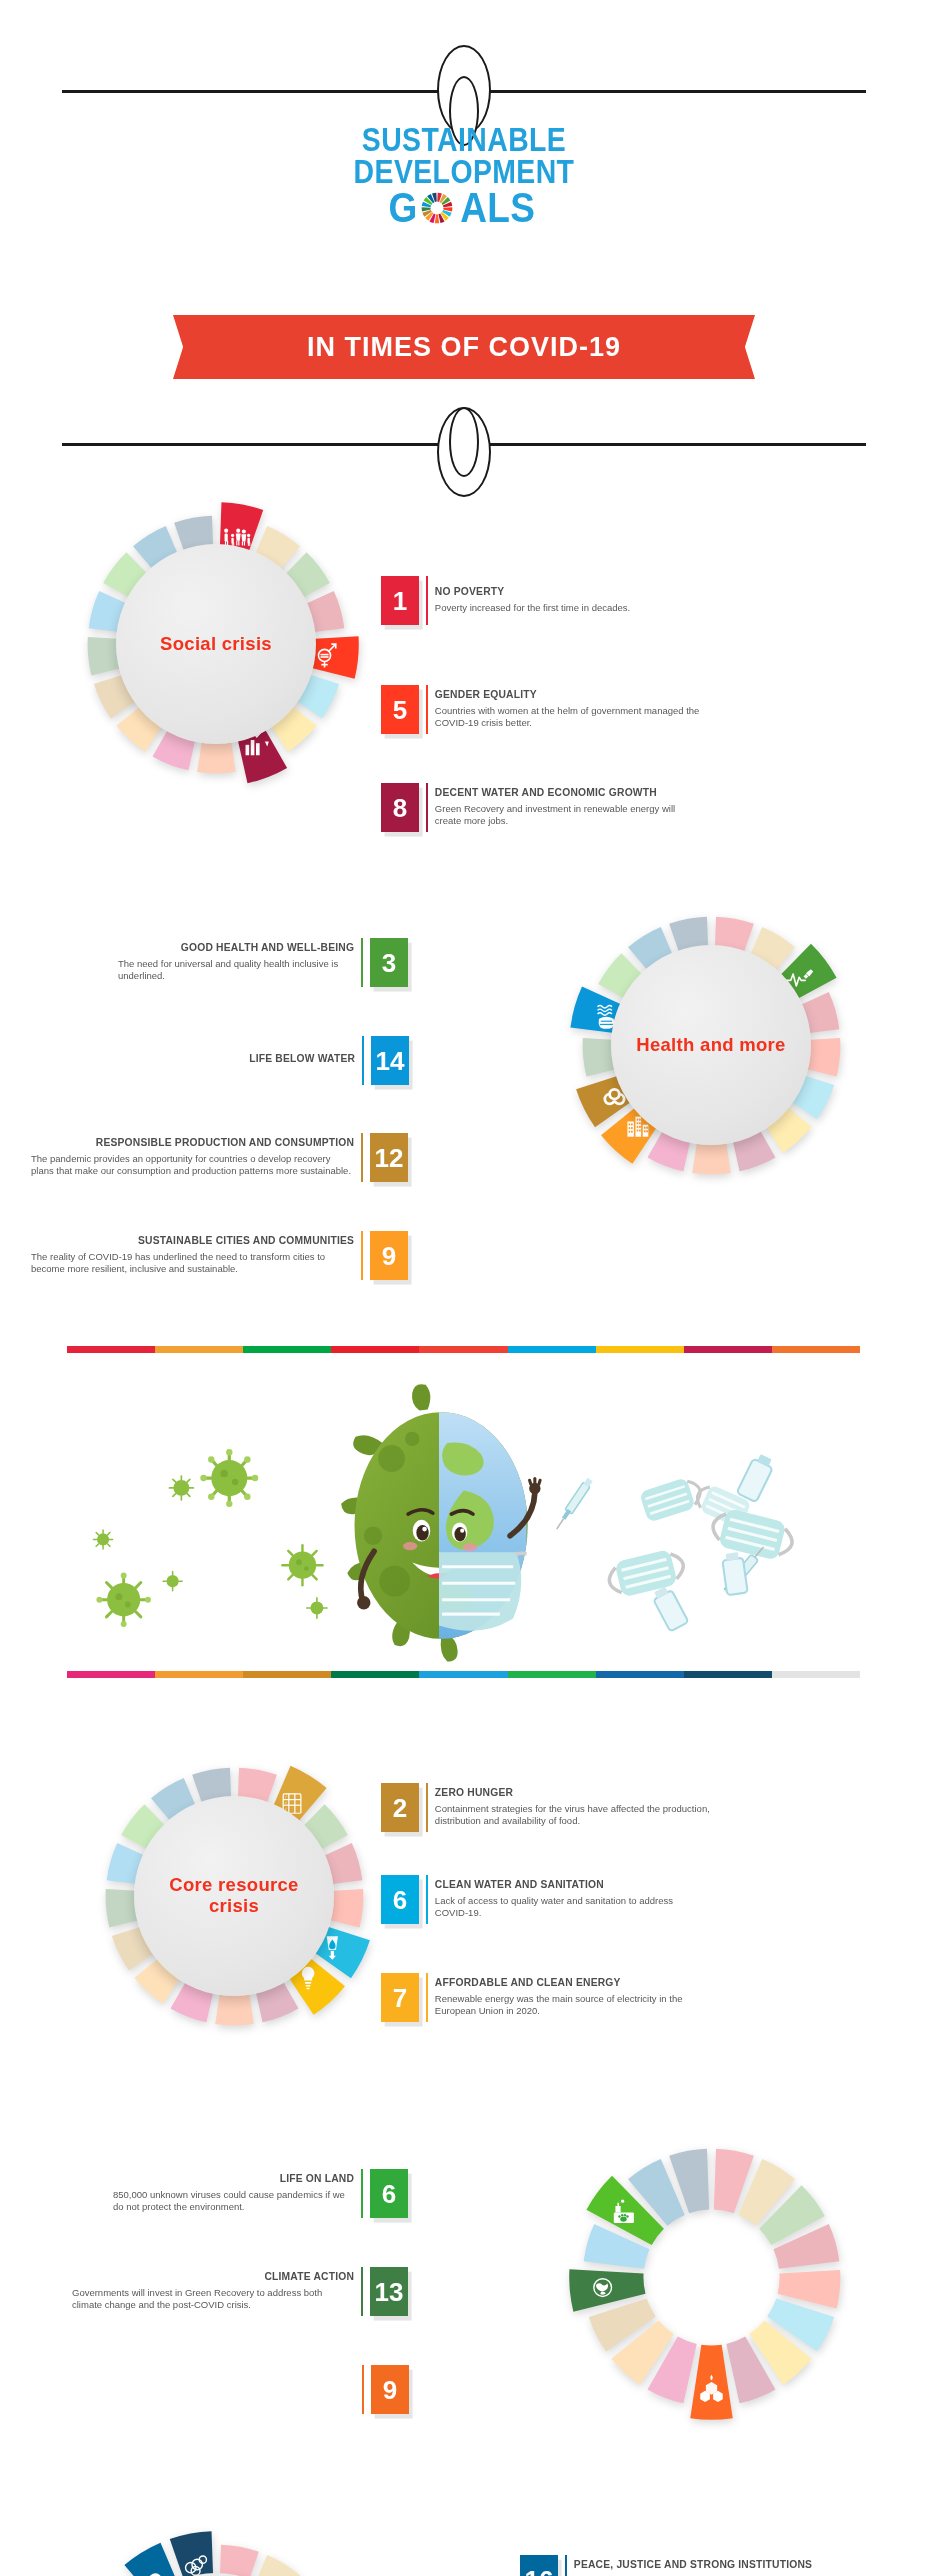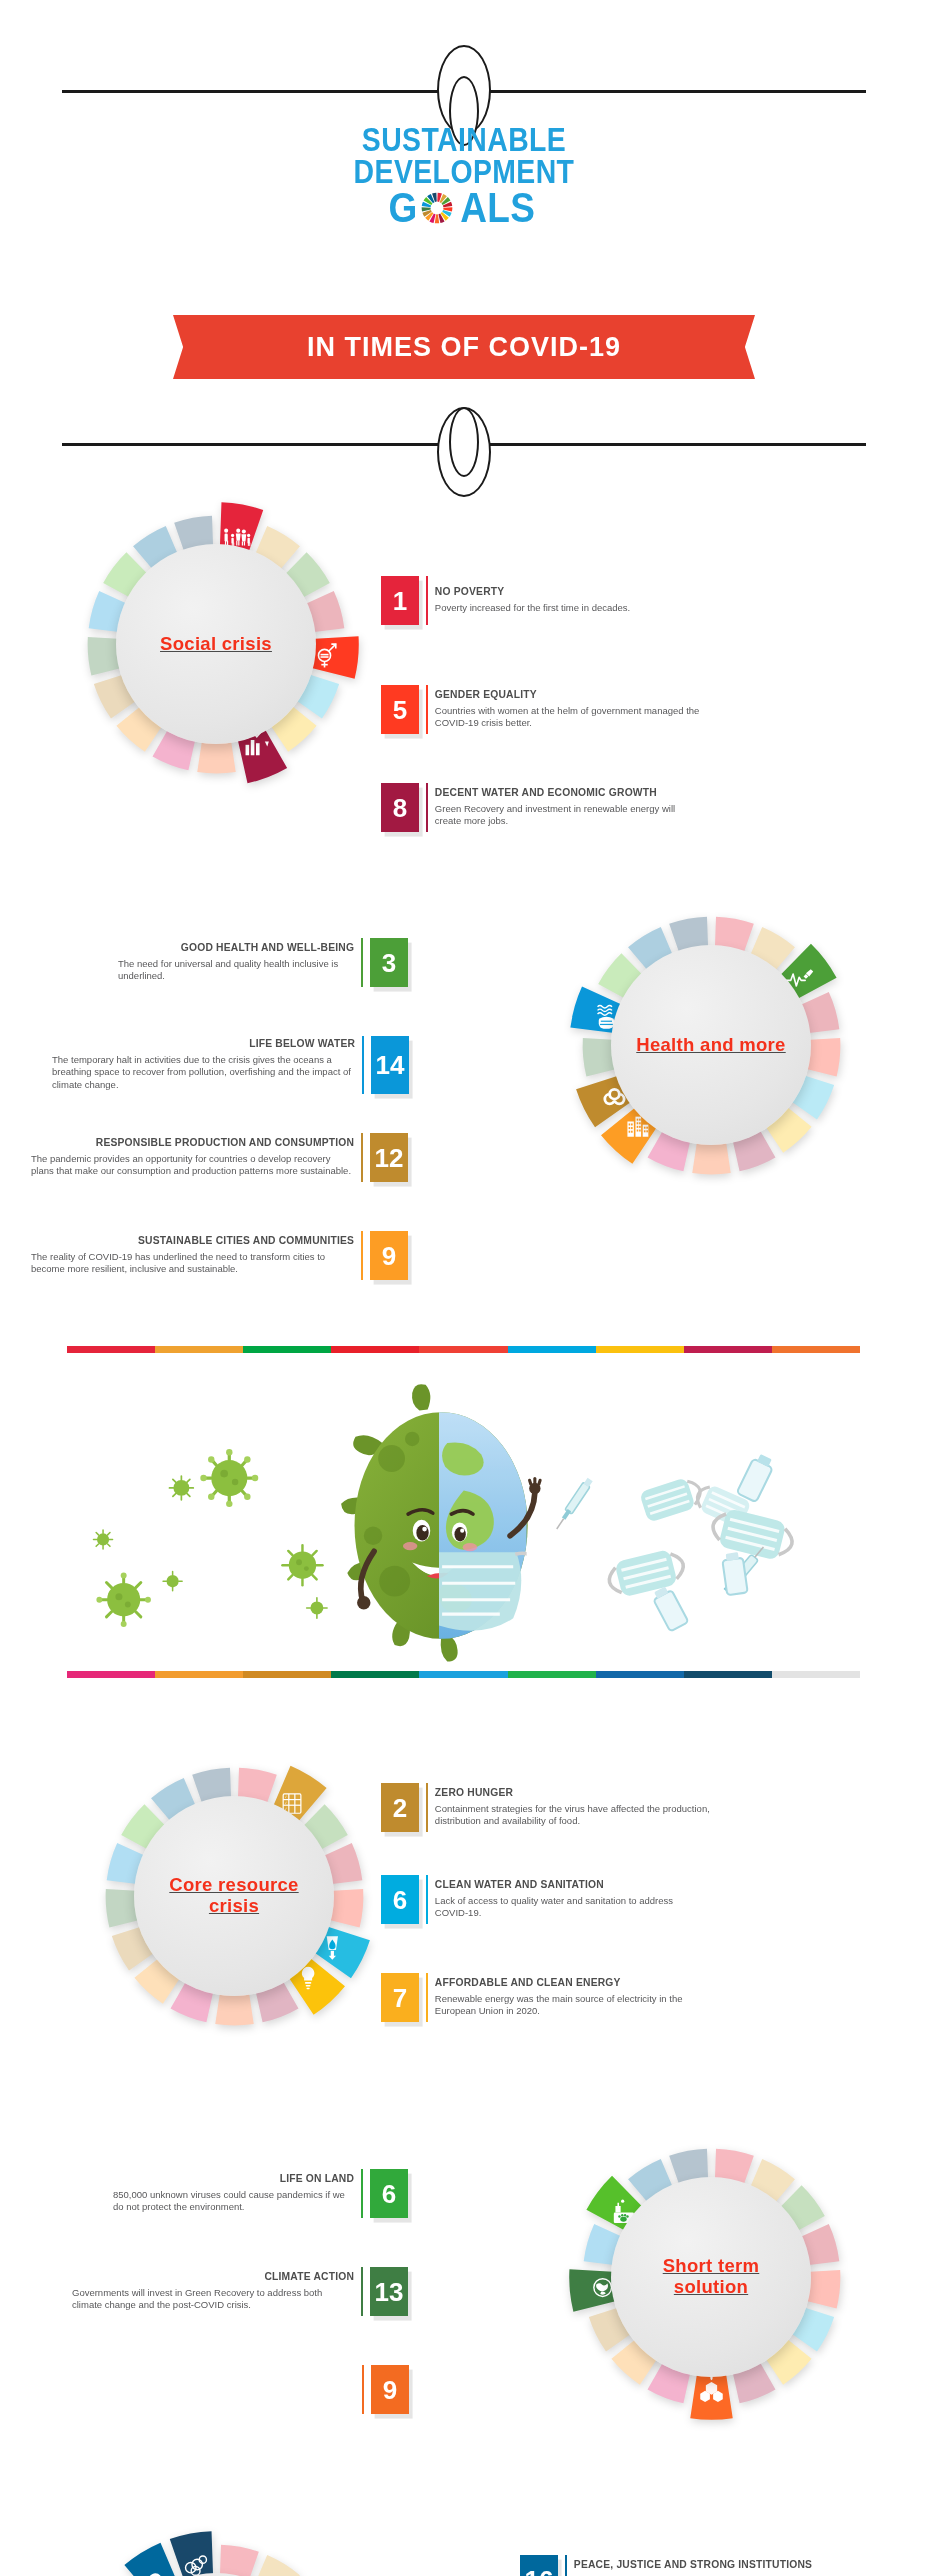--- a/index.html
+++ b/index.html
@@ -50,21 +50,21 @@
   .ribbon-bg::before { left:-23px; clip-path: polygon(0 0, 100% 0, 100% 100%, 0 100%, 44% 50%); }
   .ribbon-bg::after  { right:-23px; clip-path: polygon(0 0, 100% 0, 56% 50%, 100% 100%, 0 100%); }
   .wheel-wrap { position:absolute; width:299px; height:299px; }
   .wheel { position:relative; width:299px; height:299px; }
   .wheel svg { display:block; filter: drop-shadow(1.5px 3.1px 4.1px rgba(0,0,0,0.16)); }
   .hub {
     position:absolute; left:49px; top:49px; width:200px; height:200px;
     border-radius:50%;
     background: radial-gradient(circle at 38% 32%, #f2f2f2 0%, #e6e6e6 62%, #dcdcdc 100%);
     box-shadow: 0 5.2px 11.3px rgba(0,0,0,0.16);
-    display:flex; align-items:center; justify-content:center; text-align:center;text-decoration:underline;
+    display:flex; align-items:center; justify-content:center; text-align:center;
   }
   .hub-label {
     color:#f4311b; font-weight:bold; font-size:18.5px; line-height:1.12;
     letter-spacing:0.3px; padding:0 17.5px;
   }
 
   
   .callout { position:absolute; display:flex; align-items:stretch; }
   .callout.right { flex-direction:row; }
   .callout.left  { flex-direction:row-reverse; }
@@ -477,21 +477,20 @@
          <div class="cdesc">The need for universal and quality health inclusive is underlined.</div>
        </div>
       </div>
       <div class="callout left" style="top: 1036px; left: 52px; width: 357px;">
         <div class="badge" style="background:#0A97D9">
          <span>14</span>
        </div>
        <div class="vline" style="background:#0A97D9"></div>
        <div class="ctext" style="width:309px">
          <div class="ctitle">LIFE BELOW WATER</div>
-         <div class="cdesc">The temporary halt in activities due to the crisis gives the oceans a breathing space to recover from pollution, overfishing and the impact of climate change.</div>
        </div>
       </div>
       <div class="callout left" style="top: 1133px; left: 31px; width: 377px;">
         <div class="badge" style="background:#BF8B2E">
          <span>12</span>
        </div>
        <div class="vline" style="background:#BF8B2E"></div>
        <div class="ctext" style="width:330px">
          <div class="ctitle">RESPONSIBLE PRODUCTION AND CONSUMPTION</div>
          <div class="cdesc">The pandemic provides an opportunity for countries o develop recovery plans that make our consumption and production patterns more sustainable.</div>
@@ -791,23 +790,20 @@
                   <circle cx="-5" cy="9" r="3"></circle>
                   <circle cx="2" cy="9" r="3"></circle>
                   <circle cx="8" cy="12" r="3"></circle>
                   <ellipse cx="-2" cy="19" rx="8" ry="6"></ellipse>
                 </g>
               </g>
             </g>
             <path d="M128.12644820164138 99.48240703760689 A250 250 0 0 1 191.60889524504842 60.17573995528642 L238.04949668938556 168.6527906963912 A132 132 0 0 0 204.53076465046666 189.40671091585642 Z" fill="rgb(173,207,224)"></path>
             <path d="M207.88030099268394 53.87216378633414 A250 250 0 0 1 281.2751258243746 40.152293245226076 L285.39326643526977 158.08041083347936 A132 132 0 0 0 246.64079892413713 165.32450247918442 Z" fill="rgb(181,196,207)"></path>
           </svg>
-       <div class="hub">
-         <div class="hub-label">Short term solution</div>
-       </div>
      </div>
       </div>
       <div class="callout left" style="top: 2169px; left: 113px; width: 295px;">
         <div class="badge" style="background:#31A93B">
          <span>6</span>
        </div>
        <div class="vline" style="background:#31A93B"></div>
        <div class="ctext" style="width:247px">
          <div class="ctitle">LIFE ON LAND</div>
          <div class="cdesc">850,000 unknown viruses could cause pandemics if we do not protect the environment.</div>

